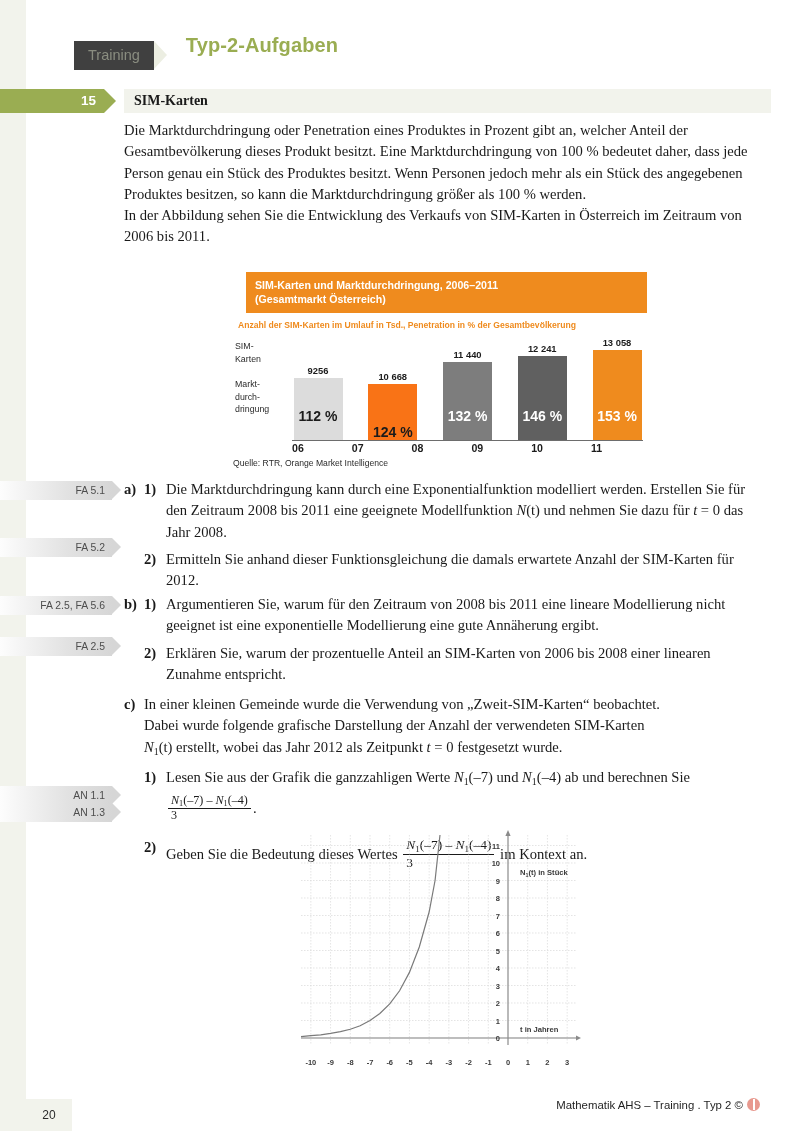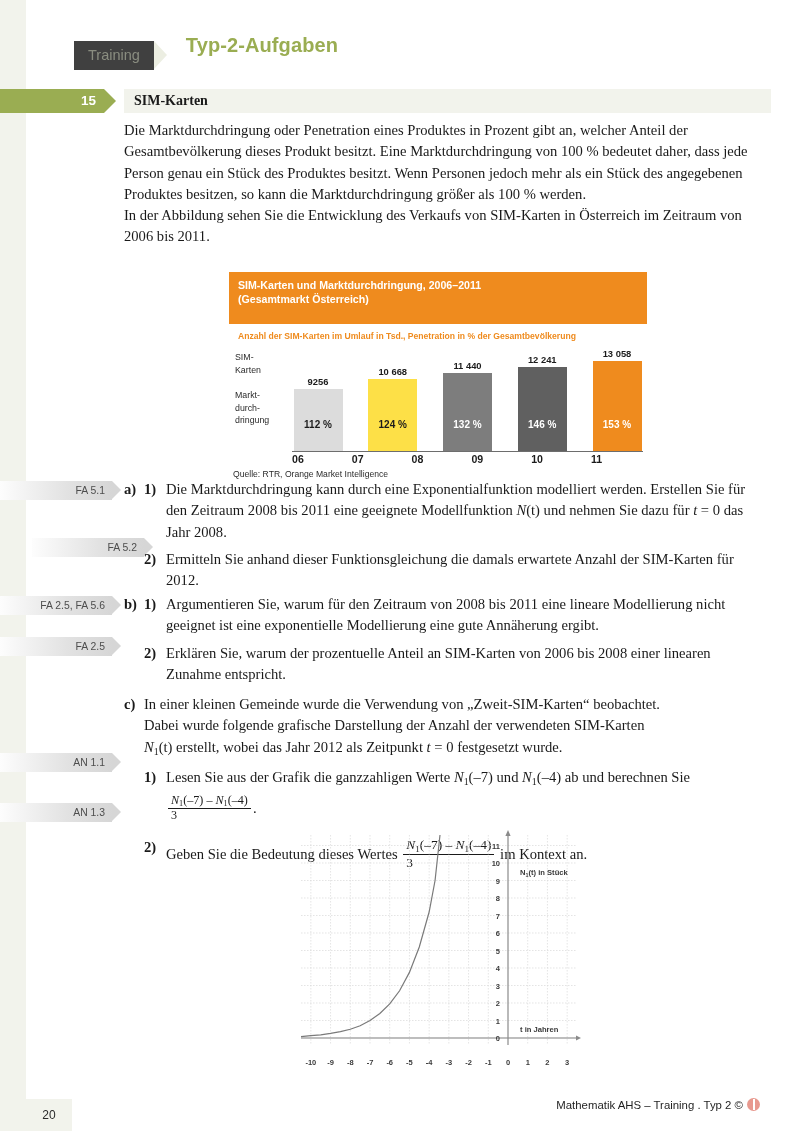--- a/index.html
+++ b/index.html
@@ -118,21 +118,22 @@
     left: 229px; top: 272px;
     width: 418px;
   }
   .fig-head {
     background: #ef8b1e;
     color: #ffffff;
     font-family: "Liberation Sans", sans-serif;
     font-weight: bold;
     font-size: 10.6px;
     line-height: 14px;
-    padding: 6px 9px 18px 9px;
+    padding: 6px 9px 7px 9px;
+    margin-left: 17px;
   }
   .fig-sub {
     color: #ef8b1e;
     font-family: "Liberation Sans", sans-serif;
     font-weight: bold;
     font-size: 8.6px;
     padding: 7px 0 2px 9px;
   }
   .fig-plot {
     position: relative;
@@ -173,21 +174,21 @@
   .bar-rect {
     width: 49px;
     position: relative;
     display: flex;
     align-items: center;
     justify-content: center;
   }
   .bar-pct {
     font-family: "Liberation Sans", sans-serif;
     font-weight: bold;
-    font-size: 10px;
+    font-size: 14px;
     position: absolute;
     top: 38px;
   }
   .axis-line {
     position: absolute;
     left: 63px; right: 4px; bottom: 15px;
     height: 1.4px;
     background: #6d6d6d;
   }
   .xticks {
@@ -361,21 +362,21 @@
 
     <div class="bars" id="bars-host">
         <div class="bar-col">
           <div class="bar-val">9256</div>
           <div class="bar-rect" style="height: 62px; background: rgb(220, 220, 220);">
             <span class="bar-pct" style="color: rgb(27, 27, 27); top: 30px;">112 %</span>
           </div>
         </div>
         <div class="bar-col">
           <div class="bar-val">10 668</div>
-          <div class="bar-rect" style="height: 72px; background: #fde047;">
+          <div class="bar-rect" style="height: 56px; background: #f97316;">
             <span class="bar-pct" style="color: rgb(27, 27, 27); top: 40px;">124 %</span>
           </div>
         </div>
         <div class="bar-col">
           <div class="bar-val">11 440</div>
           <div class="bar-rect" style="height: 78px; background: rgb(125, 125, 125);">
             <span class="bar-pct" style="color: rgb(255, 255, 255); top: 46px;">132 %</span>
           </div>
         </div>
         <div class="bar-col">
@@ -399,21 +400,21 @@
         <div class="xtick">09</div>
         <div class="xtick">10</div>
         <div class="xtick">11</div>
       </div>
   </div>
 
   <div class="fig-src">Quelle: RTR, Orange Market Intelligence</div>
 </div>
 
 <div class="chip" style="top:481px; width:112px;">FA 5.1</div>
-<div class="chip" style="top:538px; width:112px;margin-left:32px;">FA 5.2</div>
+<div class="chip" style="top:538px; width:112px;">FA 5.2</div>
 
 <div class="qblock" style="left:124px; top:479px;">
   <div class="qrow">
     <div class="q-letter">a)</div>
     <div class="q-num">1)</div>
     <div class="q-text">
       <span>Die Marktdurchdringung kann durch eine Exponentialfunktion modelliert werden. Erstellen Sie für den Zeitraum 2008 bis 2011 eine geeignete Modellfunktion </span><i class="it">N</i><span>(t)</span><span> und nehmen Sie dazu für </span><i class="it">t</i><span> = 0 das Jahr 2008.</span>
     </div>
   </div>
   <div class="qrow indent-20" style="margin-top:6px;">
@@ -430,21 +431,21 @@
     <div class="q-letter">b)</div>
     <div class="q-num">1)</div>
     <div class="q-text">Argumentieren Sie, warum für den Zeitraum von 2008 bis 2011 eine lineare Modellierung nicht geeignet ist eine exponentielle Modellierung eine gute Annäherung ergibt.</div>
   </div>
   <div class="qrow indent-20" style="margin-top:6px;">
     <div class="q-num">2)</div>
     <div class="q-text">Erklären Sie, warum der prozentuelle Anteil an SIM-Karten von 2006 bis 2008 einer linearen Zunahme entspricht.</div>
   </div>
 </div>
 
-<div class="chip" style="top:753px; width:112px;">AN 1.1</div>
+<div class="chip" style="top:786px; width:112px;">AN 1.1</div>
 <div class="chip" style="top:803px; width:112px;">AN 1.3</div>
 
 <div class="qblock" style="left:124px; top:694px;">
   <div class="qrow">
     <div class="q-letter">c)</div>
     <div class="q-text">
       <div>In einer kleinen Gemeinde wurde die Verwendung von „Zweit-SIM-Karten“ beobachtet.</div>
       <div>Dabei wurde folgende grafische Darstellung der Anzahl der verwendeten SIM-Karten</div>
       <div><i class="it">N</i><sub class="sb">1</sub><span>(t)</span><span> erstellt, wobei das Jahr 2012 als Zeitpunkt </span><i class="it">t</i><span> = 0 festgesetzt wurde.</span></div>
     </div>

